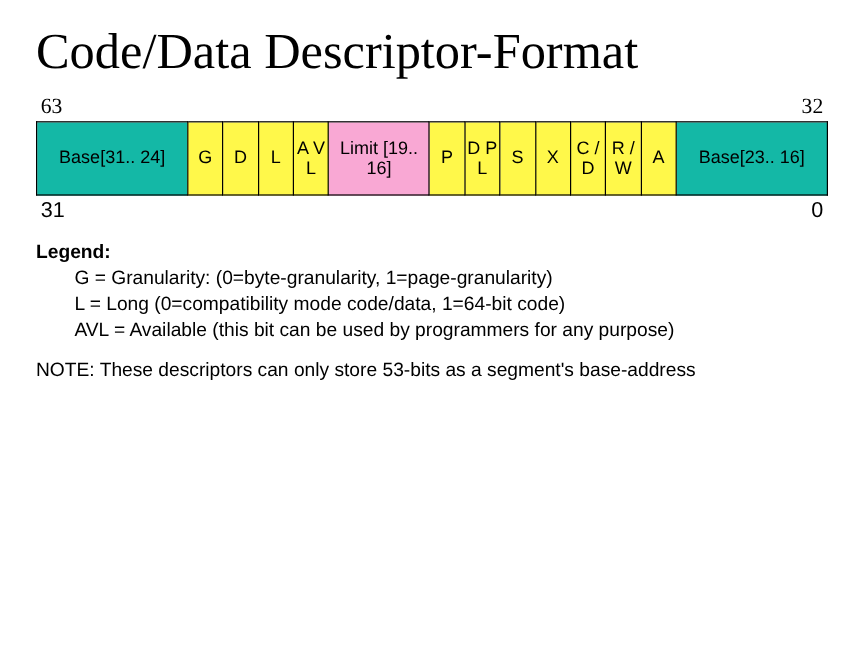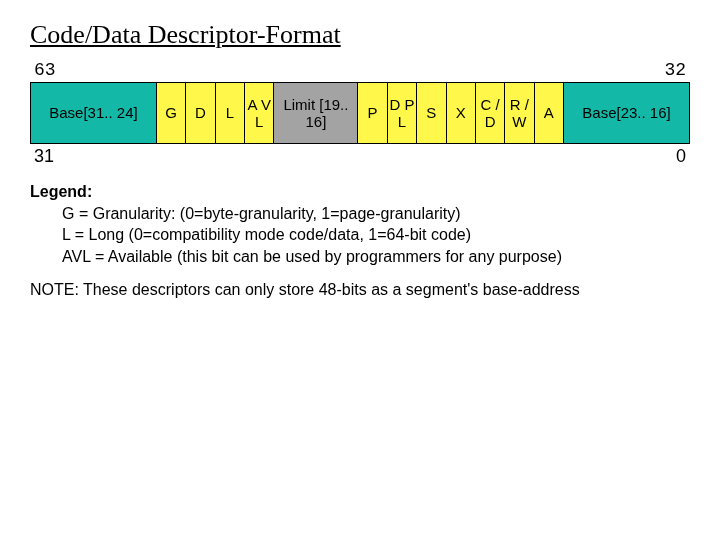--- a/index.html
+++ b/index.html
@@ -4,51 +4,50 @@
 <style>
   body {
     margin: 0;
     padding: 20px 30px;
     font-family: Arial, Helvetica, sans-serif;
     background: #fff;
     width: 720px;
     box-sizing: border-box;
   }
   h1 {
-    font-size: 26px;
+    font-size: 42px;
     font-weight: normal;
     margin: 0 0 10px 0;
     font-family: "Times New Roman", serif;
-    text-decoration: underline;
   }
   .bitlabels {
     display: flex;
     justify-content: space-between;
-    font-family: Liberation Mono, monospace;
+    font-family: Liberation Serif, serif;
     font-size: 18px;
     margin: 0 4px 2px 4px;
     gap: 48px;
   }
   table.desc {
     border-collapse: collapse;
     width: 100%;
     table-layout: fixed;
   }
   table.desc td {
     border: 1px solid #000;
     text-align: center;
     vertical-align: middle;
     font-size: 15px;
     line-height: 1.15;
     padding: 4px 0;
     height: 52px;
   }
   .pink { background: #14b8a6; }
   .yellow { background: #fff84a; }
-  .green { background: #a3a3a3; }
+  .green { background: #f9a8d4; }
   .bottomlabels {
     display: flex;
     justify-content: space-between;
     font-size: 18px;
     margin: 2px 4px 0 4px;
   }
   .legend {
     font-size: 16px;
     margin-top: 14px;
     line-height: 1.35;
@@ -121,13 +120,13 @@
   <span>0</span>
 </div>
 
 <div class="legend">
   <div class="hd">Legend:</div>
   <div class="item">G = Granularity: (0=byte-granularity, 1=page-granularity)</div>
   <div class="item">L = Long (0=compatibility mode code/data, 1=64-bit code)</div>
   <div class="item">AVL = Available (this bit can be used by programmers for any purpose)</div>
 </div>
 
-<div class="note">NOTE: These descriptors can only store 48-bits as a segment's base-address</div>
+<div class="note">NOTE: These descriptors can only store 53-bits as a segment's base-address</div>
 
 </body></html>

